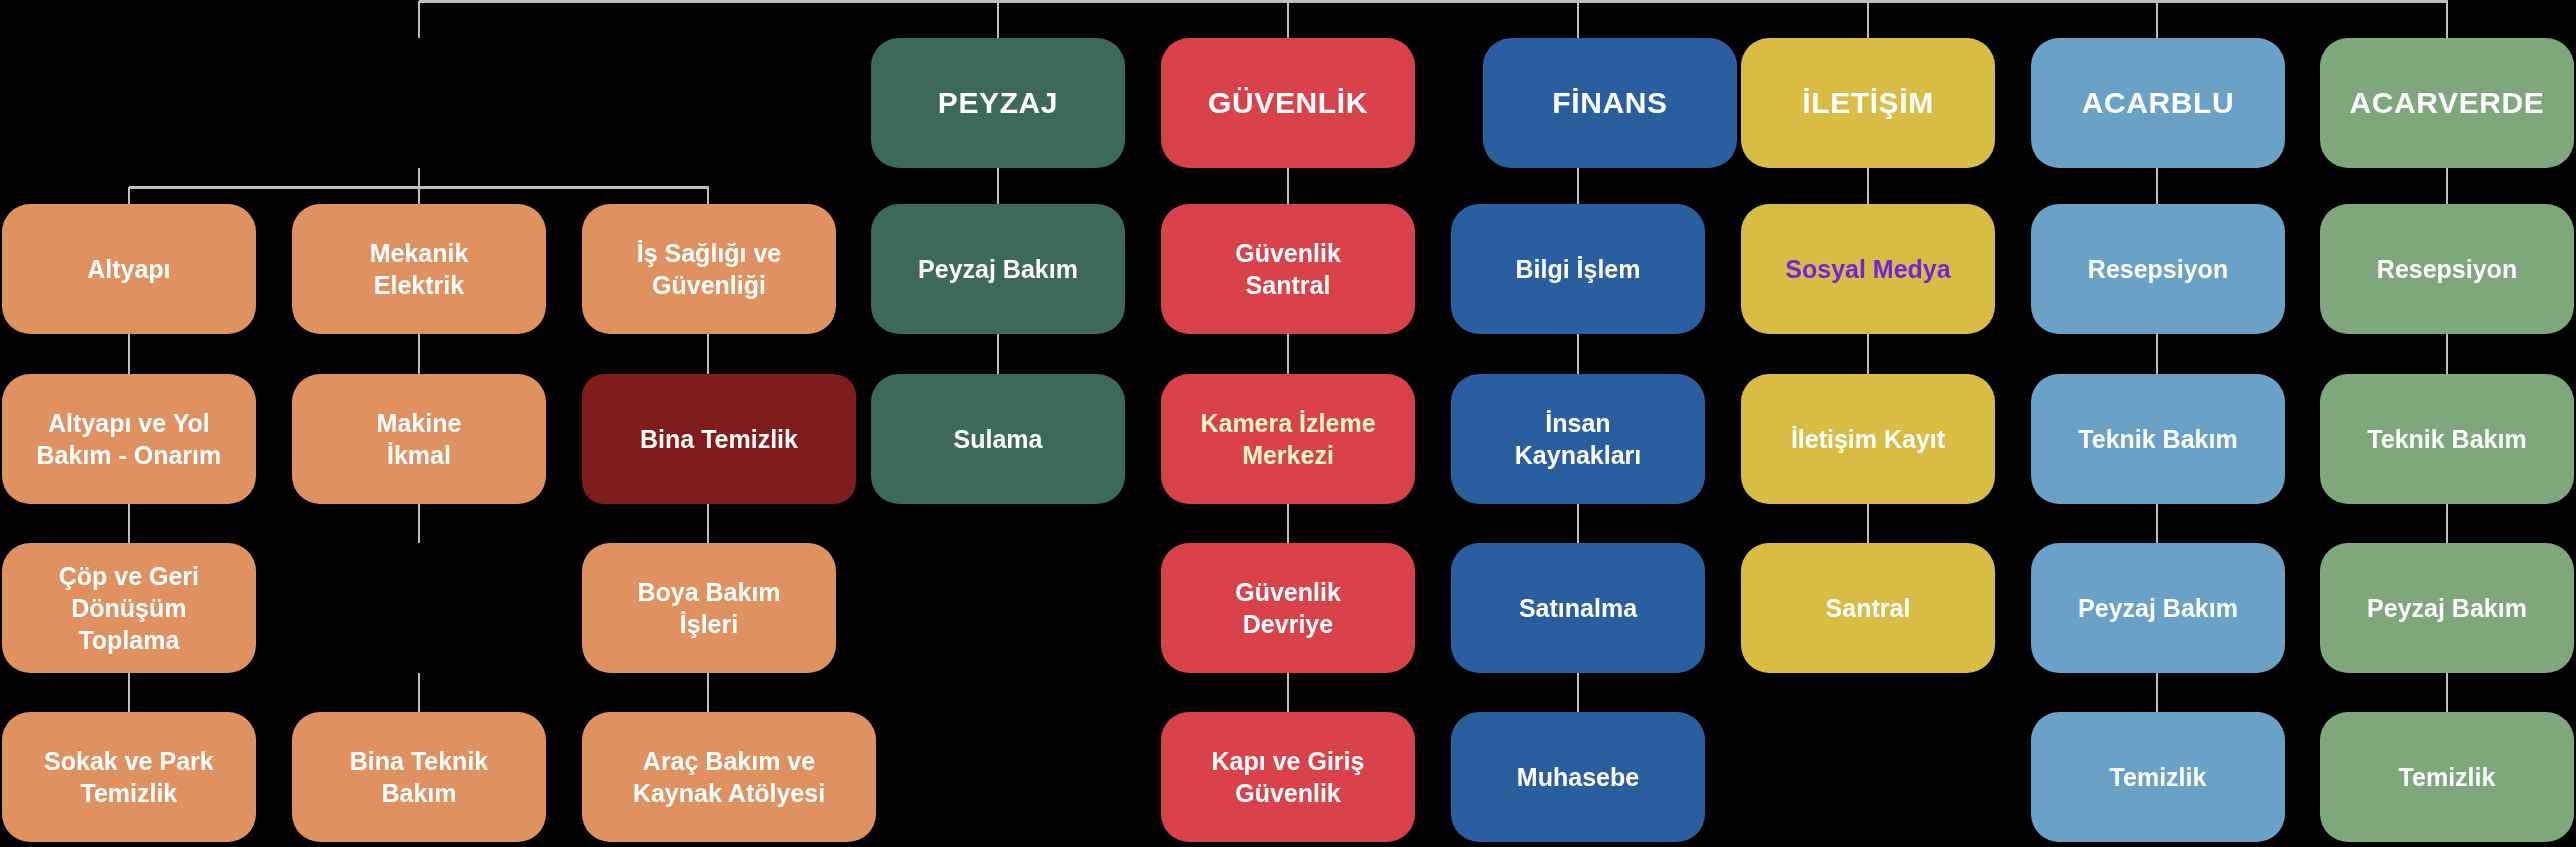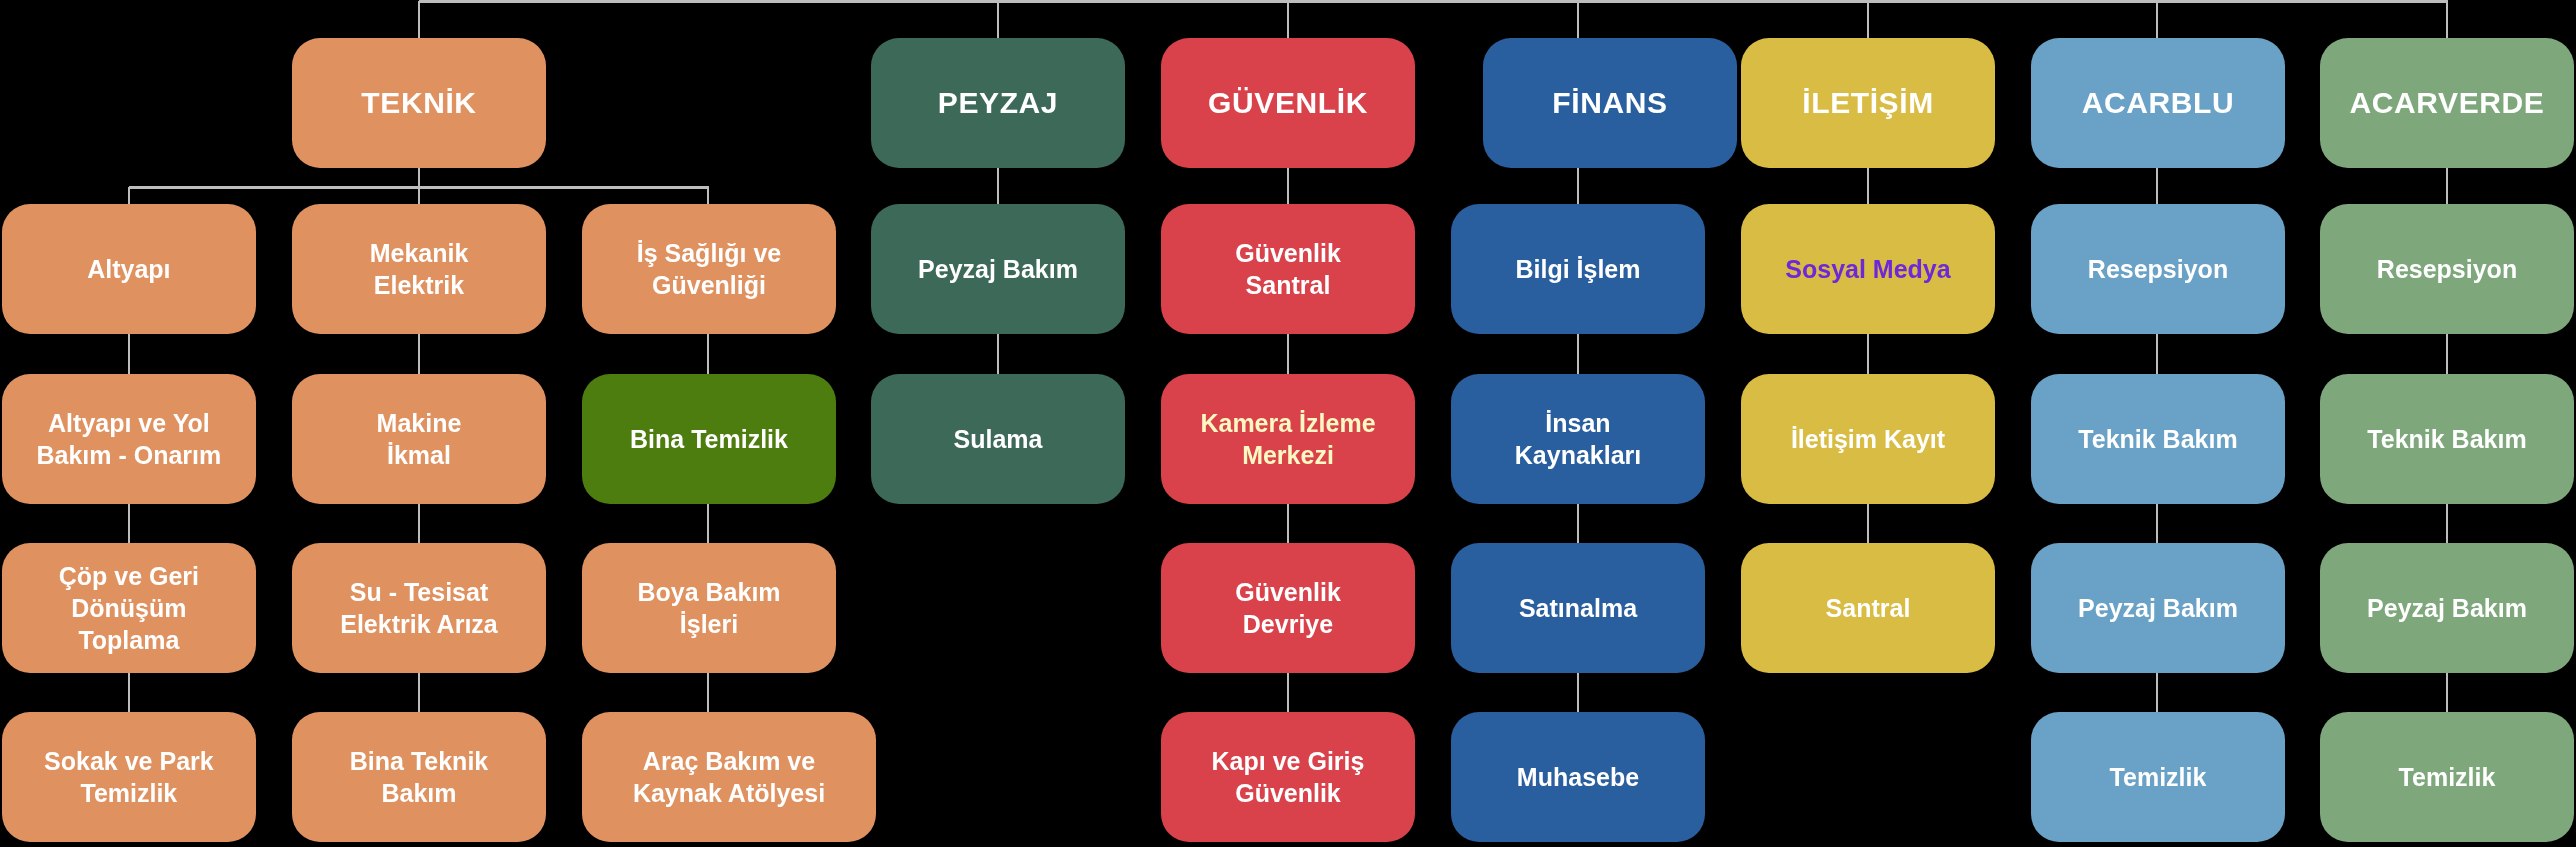--- a/index.html
+++ b/index.html
@@ -36,37 +36,34 @@
     <div class="box child" style="left: 1.9px; top: 374px; width: 254px; height: 130px; background: rgb(223, 146, 96); color: rgb(255, 255, 255);">Altyapı ve Yol
 Bakım - Onarım</div>
     <div class="box child" style="left: 1.9px; top: 543px; width: 254px; height: 130px; background: rgb(223, 146, 96); color: rgb(255, 255, 255);">Çöp ve Geri
 Dönüşüm
 Toplama</div>
     <div class="box child" style="left: 1.9px; top: 712px; width: 254px; height: 130px; background: rgb(223, 146, 96); color: rgb(255, 255, 255);">Sokak ve Park
 Temizlik</div>
     <div class="conn" style="left: 128px; top: 334px; width: 1.9px; height: 40px; background: rgb(189, 189, 189);"></div>
     <div class="conn" style="left: 128px; top: 504px; width: 1.9px; height: 39px; background: rgb(189, 189, 189);"></div>
     <div class="conn" style="left: 128px; top: 673px; width: 1.9px; height: 39px; background: rgb(189, 189, 189);"></div>
-    <div class="box header" style="left: 292px; top: 38px; width: 254px; height: 130px; background: rgb(223, 146, 96); color: rgb(255, 255, 255);">TEKNİK</div>
     <div class="conn" style="left: 418px; top: 1.3px; width: 1.9px; height: 37px; background: rgb(189, 189, 189);"></div>
     <div class="box child" style="left: 292px; top: 204px; width: 254px; height: 130px; background: rgb(223, 146, 96); color: rgb(255, 255, 255);">Mekanik
 Elektrik</div>
     <div class="box child" style="left: 292px; top: 374px; width: 254px; height: 130px; background: rgb(223, 146, 96); color: rgb(255, 255, 255);">Makine
 İkmal</div>
-    <div class="box child" style="left: 292px; top: 543px; width: 254px; height: 130px; background: rgb(223, 146, 96); color: rgb(255, 255, 255);">Su - Tesisat
-Elektrik Arıza</div>
     <div class="box child" style="left: 292px; top: 712px; width: 254px; height: 130px; background: rgb(223, 146, 96); color: rgb(255, 255, 255);">Bina Teknik
 Bakım</div>
     <div class="conn" style="left: 418px; top: 168px; width: 1.9px; height: 36px; background: rgb(189, 189, 189);"></div>
     <div class="conn" style="left: 418px; top: 334px; width: 1.9px; height: 40px; background: rgb(189, 189, 189);"></div>
     <div class="conn" style="left: 418px; top: 504px; width: 1.9px; height: 39px; background: rgb(189, 189, 189);"></div>
     <div class="conn" style="left: 418px; top: 673px; width: 1.9px; height: 39px; background: rgb(189, 189, 189);"></div>
     <div class="box child" style="left: 582px; top: 204px; width: 254px; height: 130px; background: rgb(223, 146, 96); color: rgb(255, 255, 255);">İş Sağlığı ve
 Güvenliği</div>
-    <div class="box child" style="left: 582px; top: 374px; width: 254px; height: 130px; background: #4d7c0f; color: rgb(255, 255, 255);">Bina Temizlik</div>
+    <div class="box child" style="left: 582px; top: 374px; width: 274px; height: 130px; background: #7f1d1d; color: rgb(255, 255, 255); border-radius: 22px;">Bina Temizlik</div>
     <div class="box child" style="left: 582px; top: 543px; width: 254px; height: 130px; background: rgb(223, 146, 96); color: rgb(255, 255, 255);">Boya Bakım
 İşleri</div>
     <div class="box child" style="left: 582px; top: 712px; width: 294px; height: 130px; background: rgb(223, 146, 96); color: rgb(255, 255, 255);">Araç Bakım ve
 Kaynak Atölyesi</div>
     <div class="conn" style="left: 707px; top: 334px; width: 1.9px; height: 40px; background: rgb(189, 189, 189);"></div>
     <div class="conn" style="left: 707px; top: 504px; width: 1.9px; height: 39px; background: rgb(189, 189, 189);"></div>
     <div class="conn" style="left: 707px; top: 673px; width: 1.9px; height: 39px; background: rgb(189, 189, 189);"></div>
     <div class="box header" style="left: 871px; top: 38px; width: 254px; height: 130px; background: rgb(61, 106, 88); color: rgb(255, 255, 255);">PEYZAJ</div>
     <div class="conn" style="left: 997px; top: 1.3px; width: 1.9px; height: 37px; background: rgb(189, 189, 189);"></div>
     <div class="box child" style="left: 871px; top: 204px; width: 254px; height: 130px; background: rgb(61, 106, 88); color: rgb(255, 255, 255);">Peyzaj Bakım</div>

